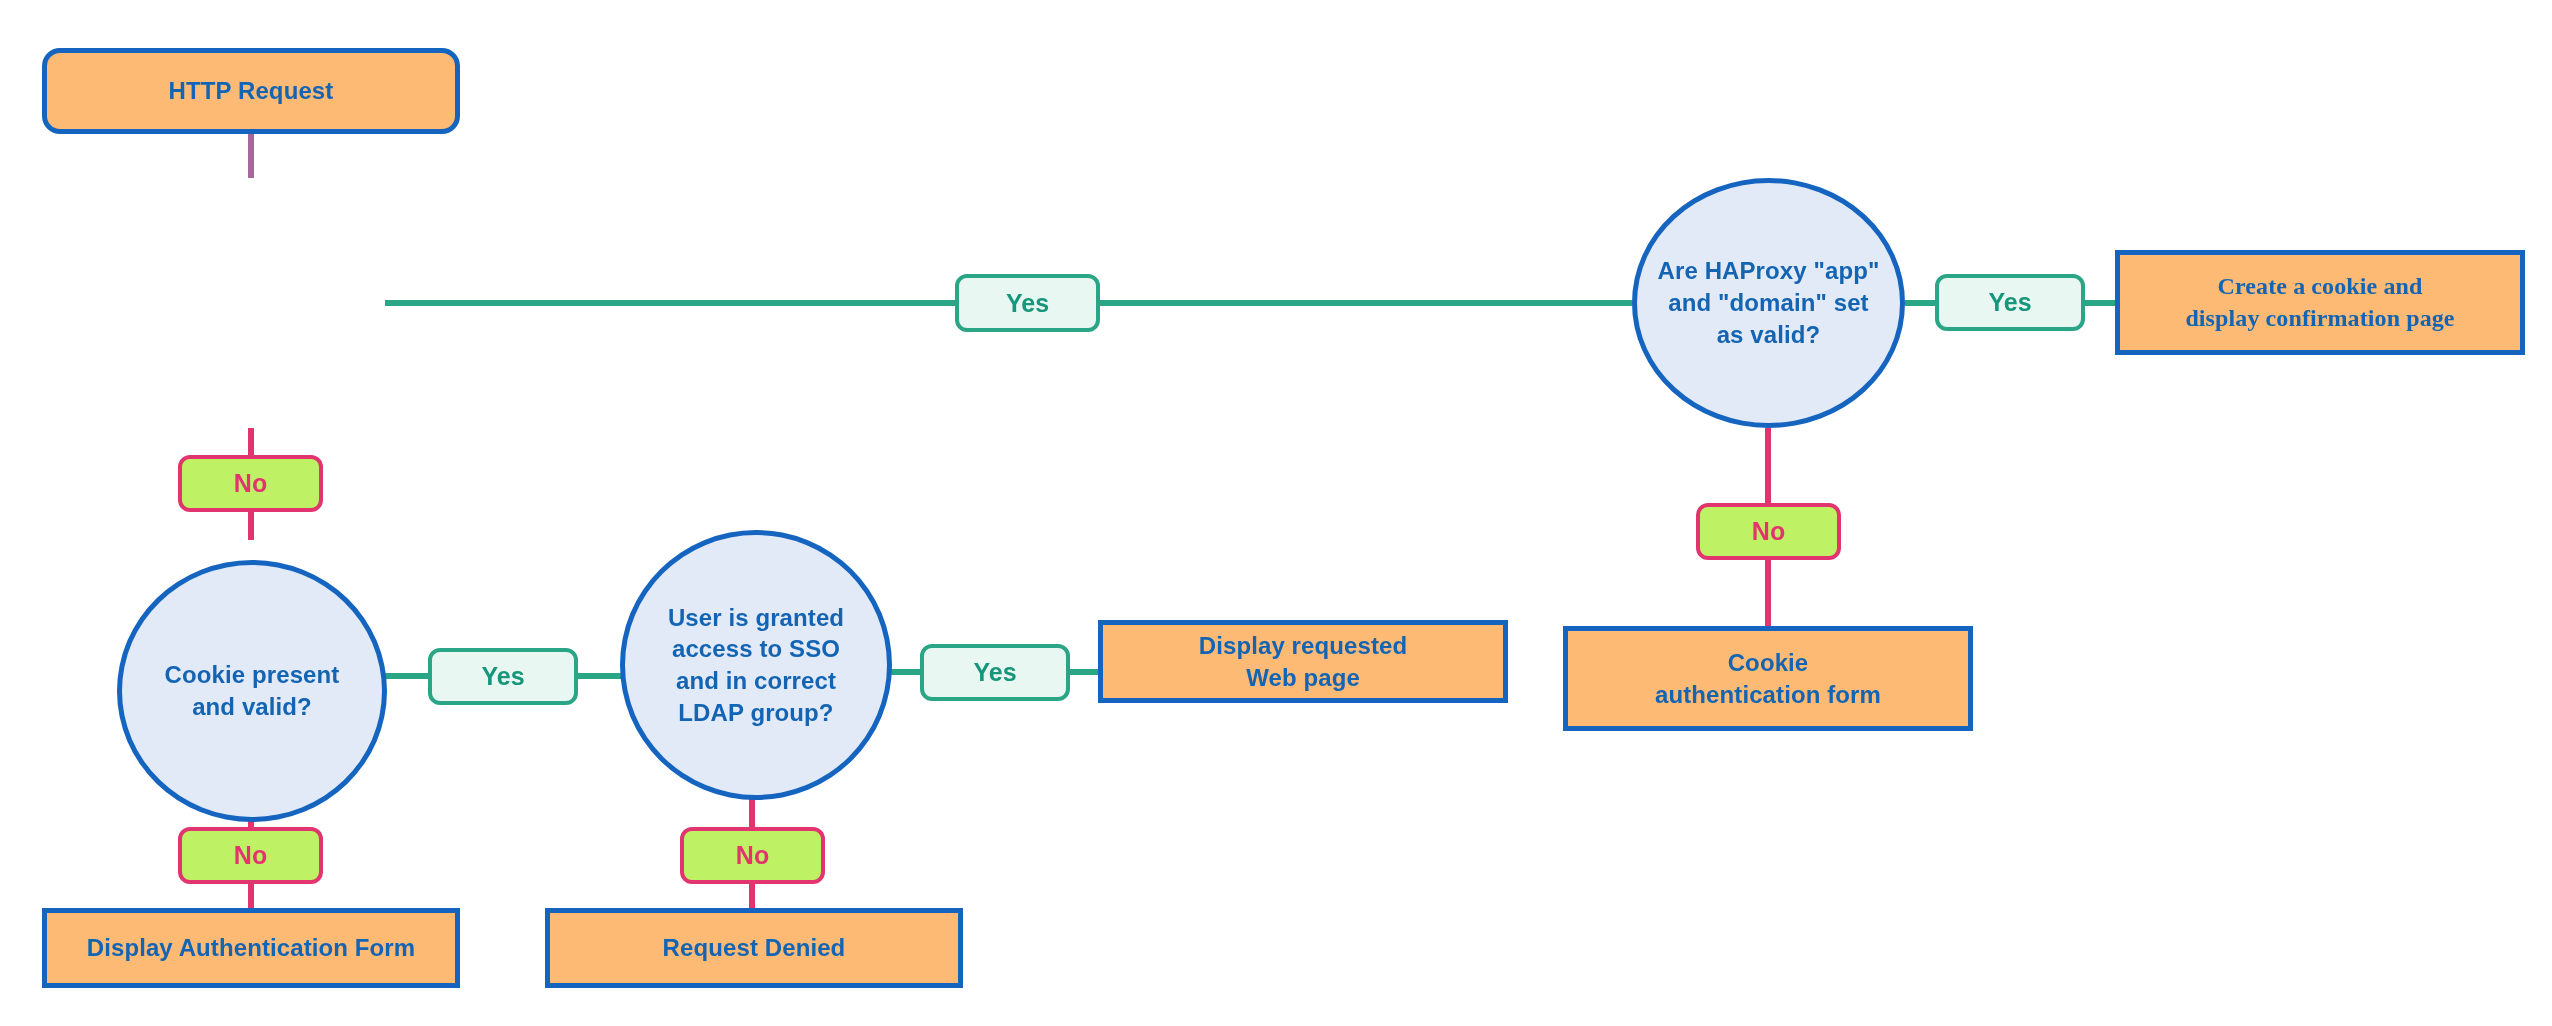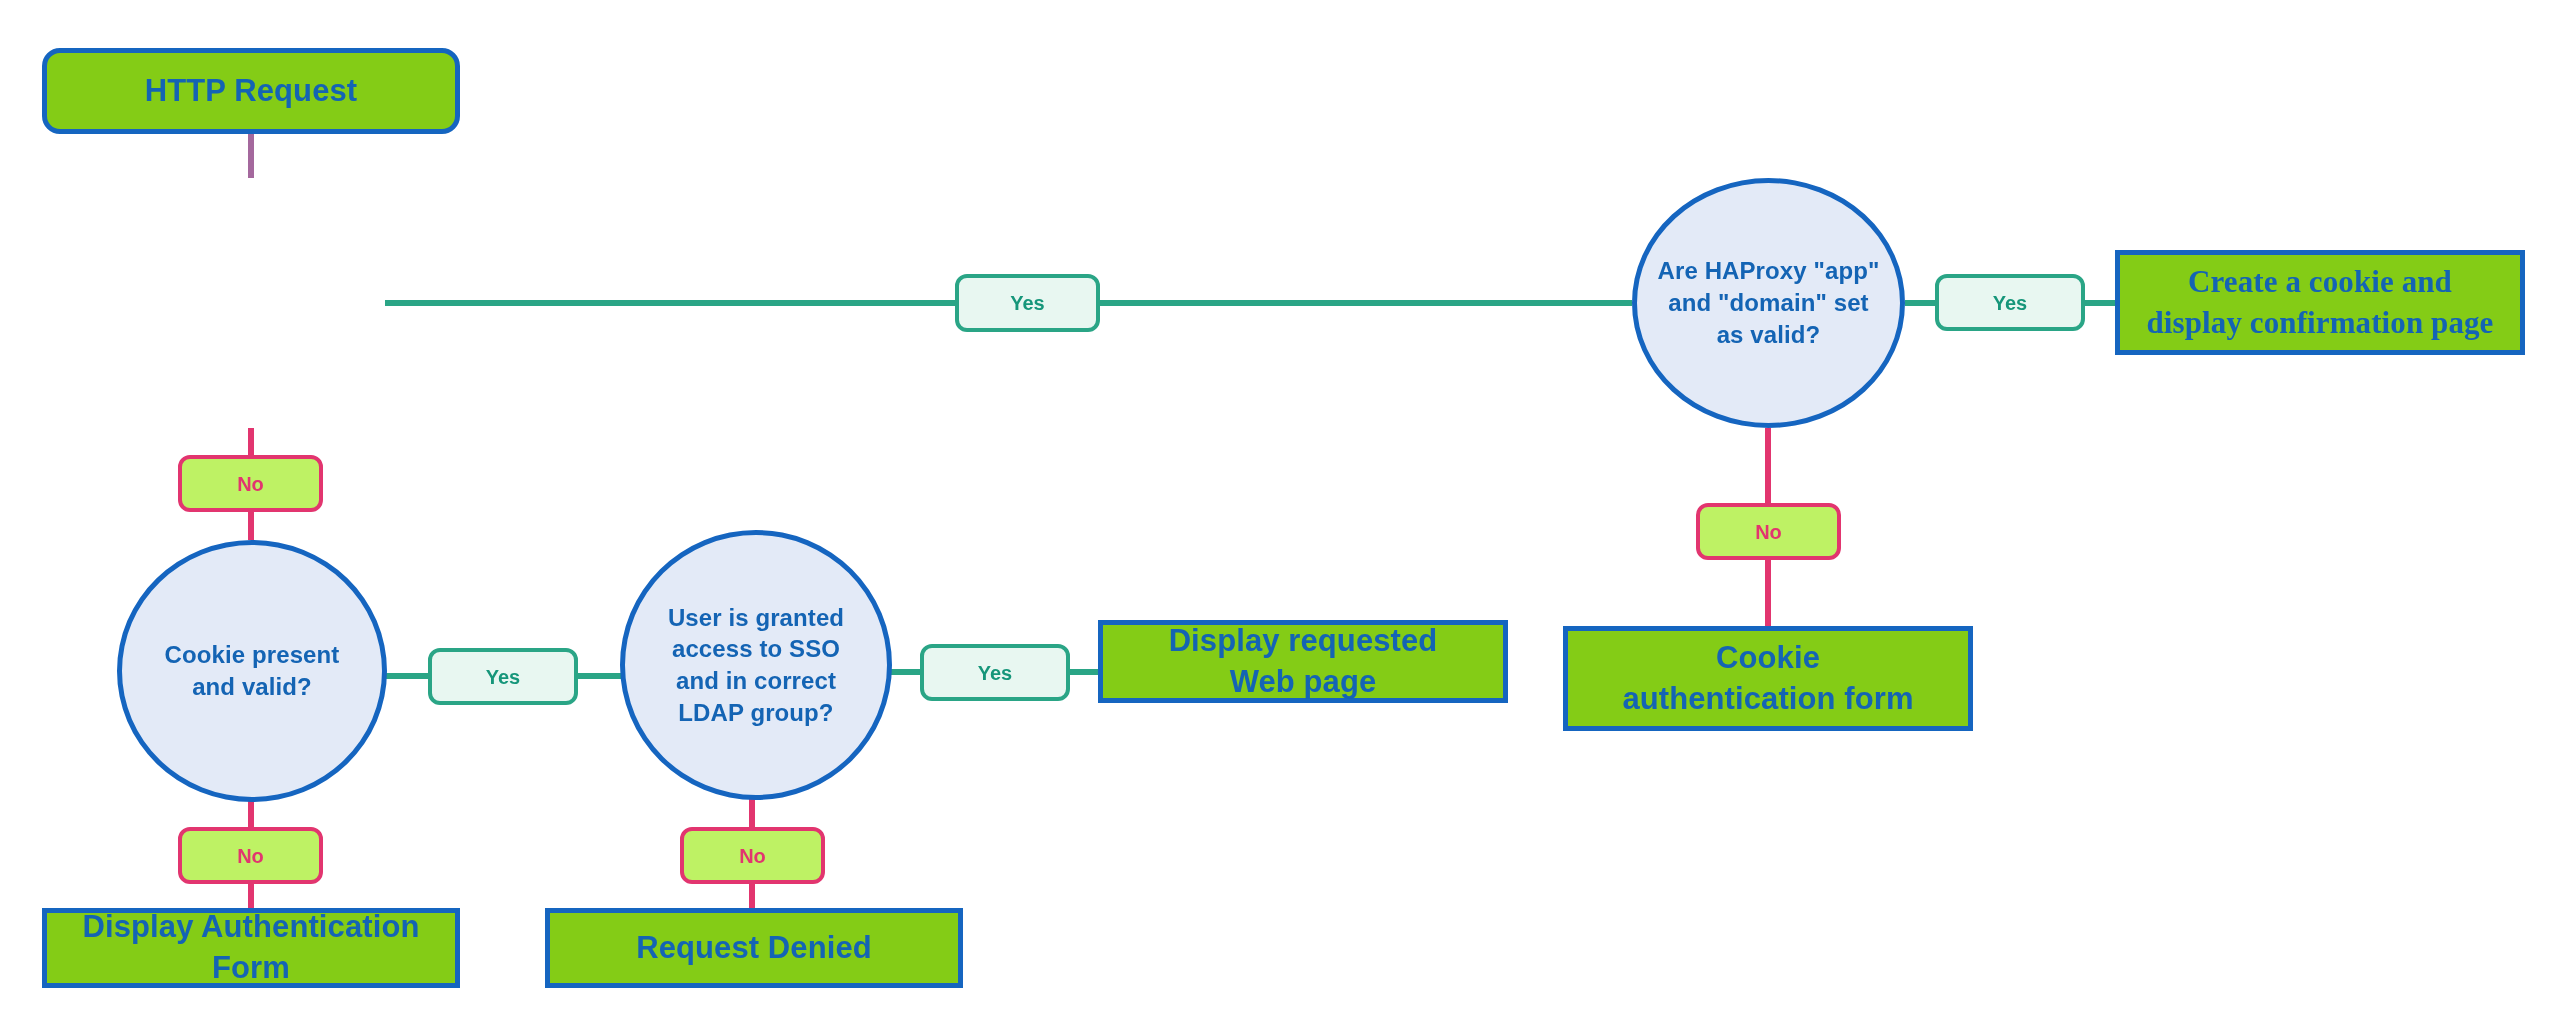--- a/index.html
+++ b/index.html
@@ -35,23 +35,23 @@
     justify-content: center;
     text-align: center;
     color: #1464b4;
     font-weight: bold;
     line-height: 1.32;
     letter-spacing: .1px;
   }
 
   
   .box {
-    background: #84cc16;
+    background: #fdba74;
     border: 5px solid #1565c0;
-    font-size: 31px;
+    font-size: 24px;
     padding: 22px 14px;
   }
 
   
   .box.rounded {
     border-radius: 18px;
   }
 
   
   .circle {
@@ -62,21 +62,21 @@
     padding: 4px;
   }
 
   
   .elabel {
     position: absolute;
     box-sizing: border-box;
     display: flex;
     align-items: center;
     justify-content: center;
-    font-size: 20px;
+    font-size: 25px;
     font-weight: bold;
     border-width: 4px;
     border-style: solid;
     border-radius: 12px;
     line-height: 1;
   }
   .elabel.yes {
     background: #e8f7f1;
     border-color: #2aa586;
     color: #16967a;
@@ -127,21 +127,21 @@
     <line x1="2085" y1="303" x2="2115" y2="303" stroke="#2aa586" stroke-width="6"></line>
 
      Display authentication form (pink) --&gt;
     <line x1="1768" y1="428" x2="1768" y2="503" stroke="#e2356f" stroke-width="6"></line>
     <line x1="1768" y1="560" x2="1768" y2="626" stroke="#e2356f" stroke-width="6"></line>
   </svg>
 
   <div class="node box rounded nowrap" style="left:42px; top:48px; width:418px; height:86px;">HTTP Request</div>
 
 
-  <div class="node circle nowrap" style="left:117px; top:540px; width:270px; height:262px;">Cookie present
+  <div class="node circle nowrap" style="left:117px; top:560px; width:270px; height:262px;">Cookie present
 and valid?</div>
 
   <div class="node circle nowrap" style="left:620px; top:530px; width:272px; height:270px;">User is granted
 access to SSO
 and in correct
 LDAP group?</div>
 
   <div class="node circle nowrap" style="left:1632px; top:178px; width:273px; height:250px;">Are HAProxy "app"
 and "domain" set
 as valid?</div>

